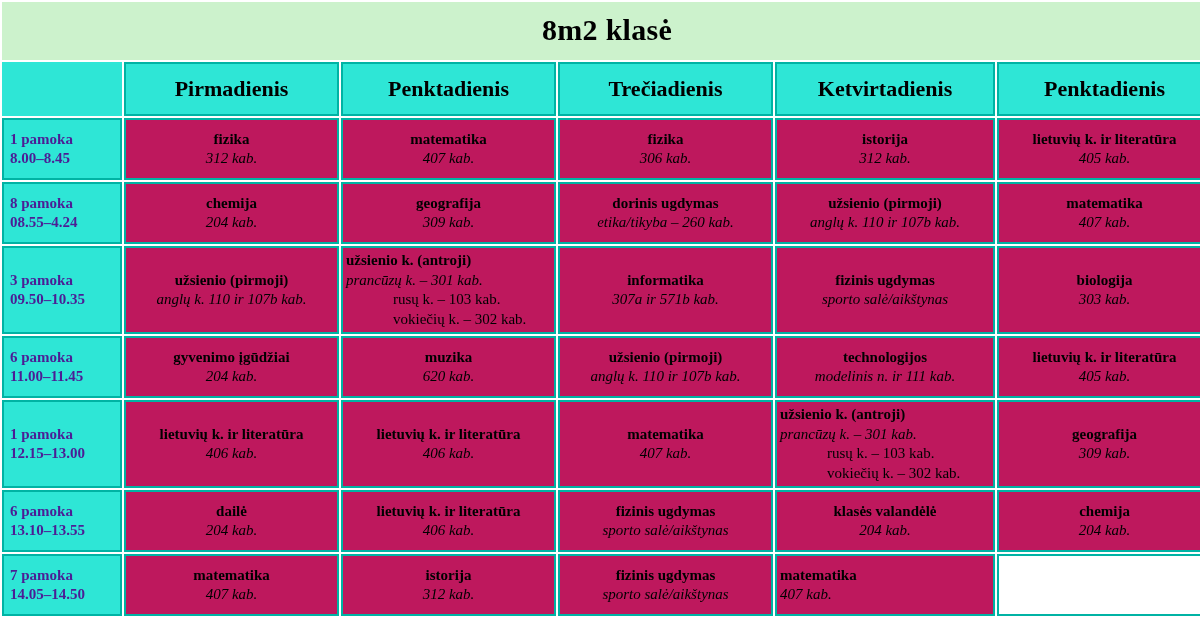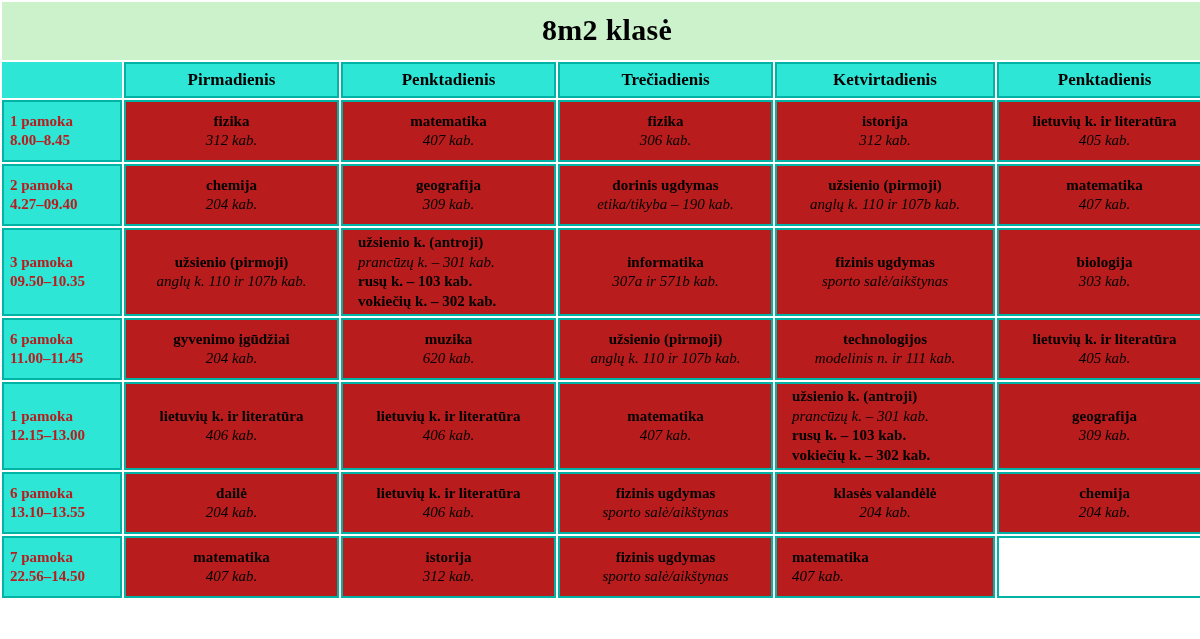--- a/index.html
+++ b/index.html
@@ -45,66 +45,67 @@
   }
   
   .corner-cell {
     background: #2ee6d6;
     border: 2px solid #2ee6d6;
     width: 120px;
   }
   .day-header {
     background: #2ee6d6;
     text-align: center;
-    font-size: 17px;
+    font-size: 22px;
     font-weight: bold;
     color: #000000;
-    padding: 6px 0;
+    padding: 12px 0;
     border: 2px solid #00b3a4;
   }
   
   .lesson-cell {
     background: #2ee6d6;
     width: 120px;
     text-align: left;
     font-size: 15px;
     font-weight: bold;
-    color: #b91c1c;
+    color: #4c1d95;
     line-height: 1.25;
     padding-left: 6px;
     border: 2px solid #00b3a4;
   }
   .lesson-cell .lnum { display: block; }
   .lesson-cell .ltime { display: block; }
   
   .subject-cell {
-    background: #b91c1c;
+    background: #be185d;
     text-align: center;
     font-size: 15px;
     color: #000000;
     line-height: 1.3;
   }
   .subject-cell .subj {
     display: block;
     font-weight: bold;
   }
   .subject-cell .room {
     display: block;
     font-weight: normal;
     font-style: italic;
   }
   .subject-cell.left-align {
     text-align: left;
-    padding-left: 15px;
+    padding-left: 3px;
   }
   .subject-cell.left-align .subj,
   .subject-cell.left-align .room { text-align: left; }
   .subject-cell .room2, .subject-cell .room3 {
     display: block;
-    font-weight: bold;
+    font-weight: normal;
+    margin-left: 47px;
   }
   .empty-cell {
     background: #ffffff;
   }
   .row-lesson { height: 62px; }
   .row-tall { height: 76px; }
 </style>
 </head>
 <body>
 
@@ -154,34 +155,34 @@
         <span class="room">312 kab.</span>
       </td>
       <td class="subject-cell">
         <span class="subj">lietuvių k. ir literatūra</span>
         <span class="room">405 kab.</span>
       </td>
     </tr>
 
     <tr class="row-lesson">
       <td class="lesson-cell">
-        <span class="lnum">2 pamoka</span>
-        <span class="ltime">4.27–09.40</span>
+        <span class="lnum">8 pamoka</span>
+        <span class="ltime">08.55–4.24</span>
       </td>
       <td class="subject-cell">
         <span class="subj">chemija</span>
         <span class="room">204 kab.</span>
       </td>
       <td class="subject-cell">
         <span class="subj">geografija</span>
         <span class="room">309 kab.</span>
       </td>
       <td class="subject-cell">
         <span class="subj">dorinis ugdymas</span>
-        <span class="room">etika/tikyba – 190 kab.</span>
+        <span class="room">etika/tikyba – 260 kab.</span>
       </td>
       <td class="subject-cell">
         <span class="subj">užsienio (pirmoji)</span>
         <span class="room">anglų k. 110 ir 107b kab.</span>
       </td>
       <td class="subject-cell">
         <span class="subj">matematika</span>
         <span class="room">407 kab.</span>
       </td>
     </tr>
@@ -294,21 +295,21 @@
       </td>
       <td class="subject-cell">
         <span class="subj">chemija</span>
         <span class="room">204 kab.</span>
       </td>
     </tr>
 
     <tr class="row-lesson">
       <td class="lesson-cell">
         <span class="lnum">7 pamoka</span>
-        <span class="ltime">22.56–14.50</span>
+        <span class="ltime">14.05–14.50</span>
       </td>
       <td class="subject-cell">
         <span class="subj">matematika</span>
         <span class="room">407 kab.</span>
       </td>
       <td class="subject-cell">
         <span class="subj">istorija</span>
         <span class="room">312 kab.</span>
       </td>
       <td class="subject-cell">

